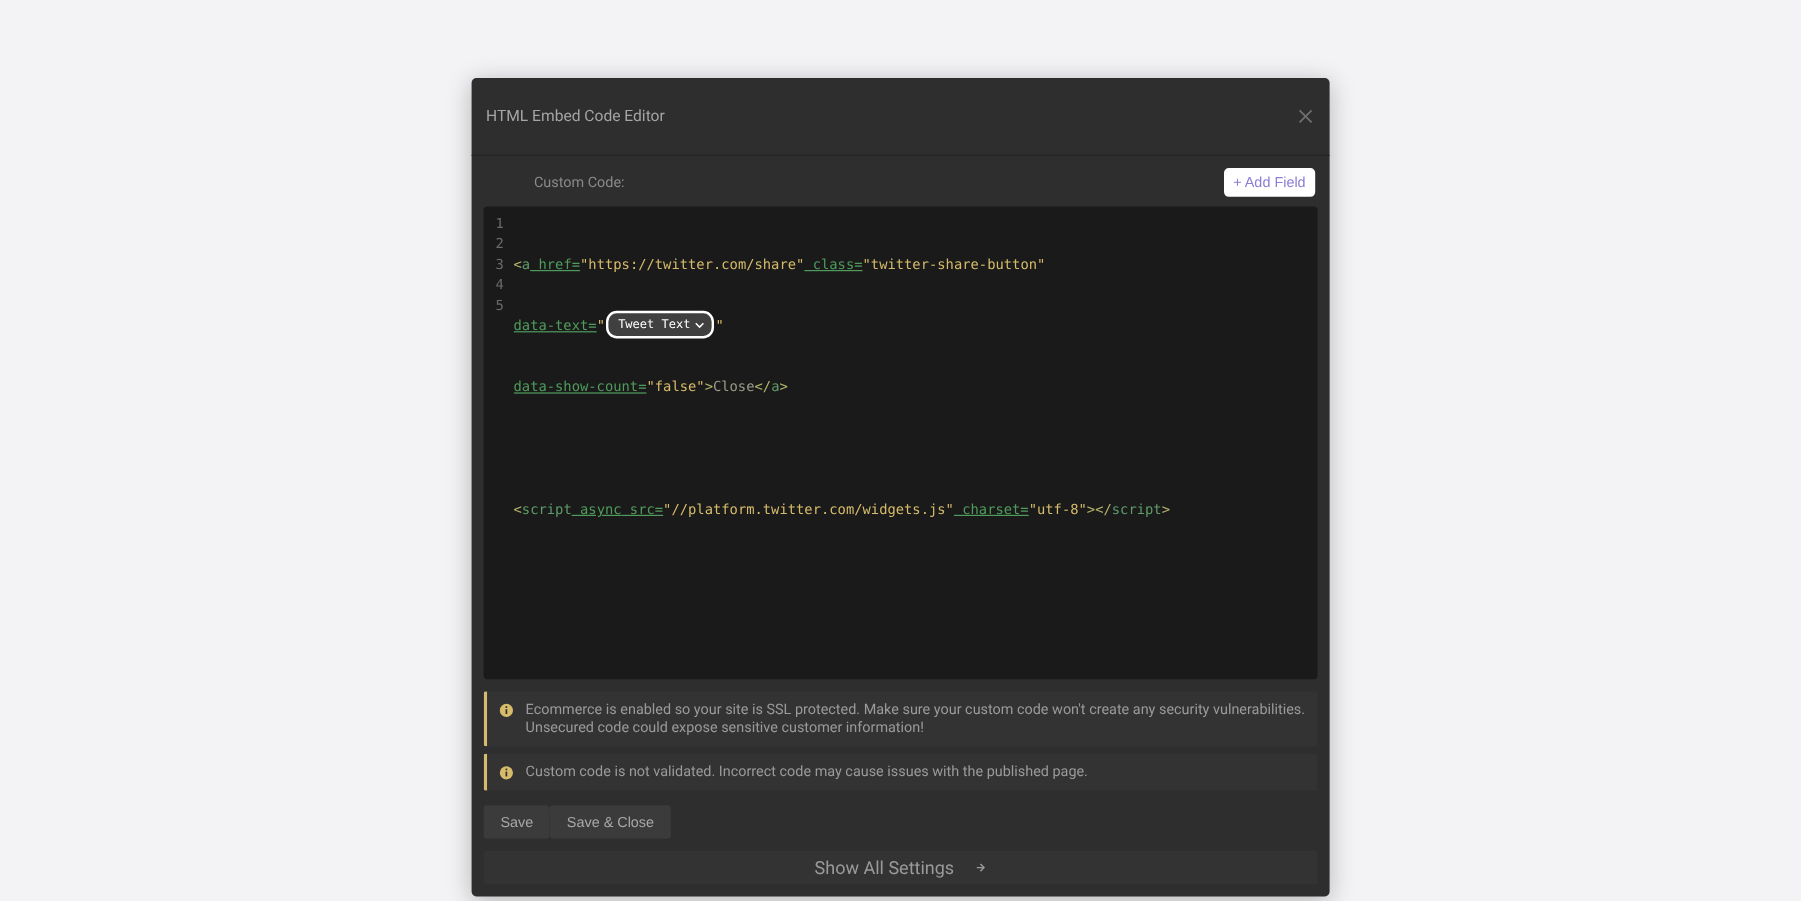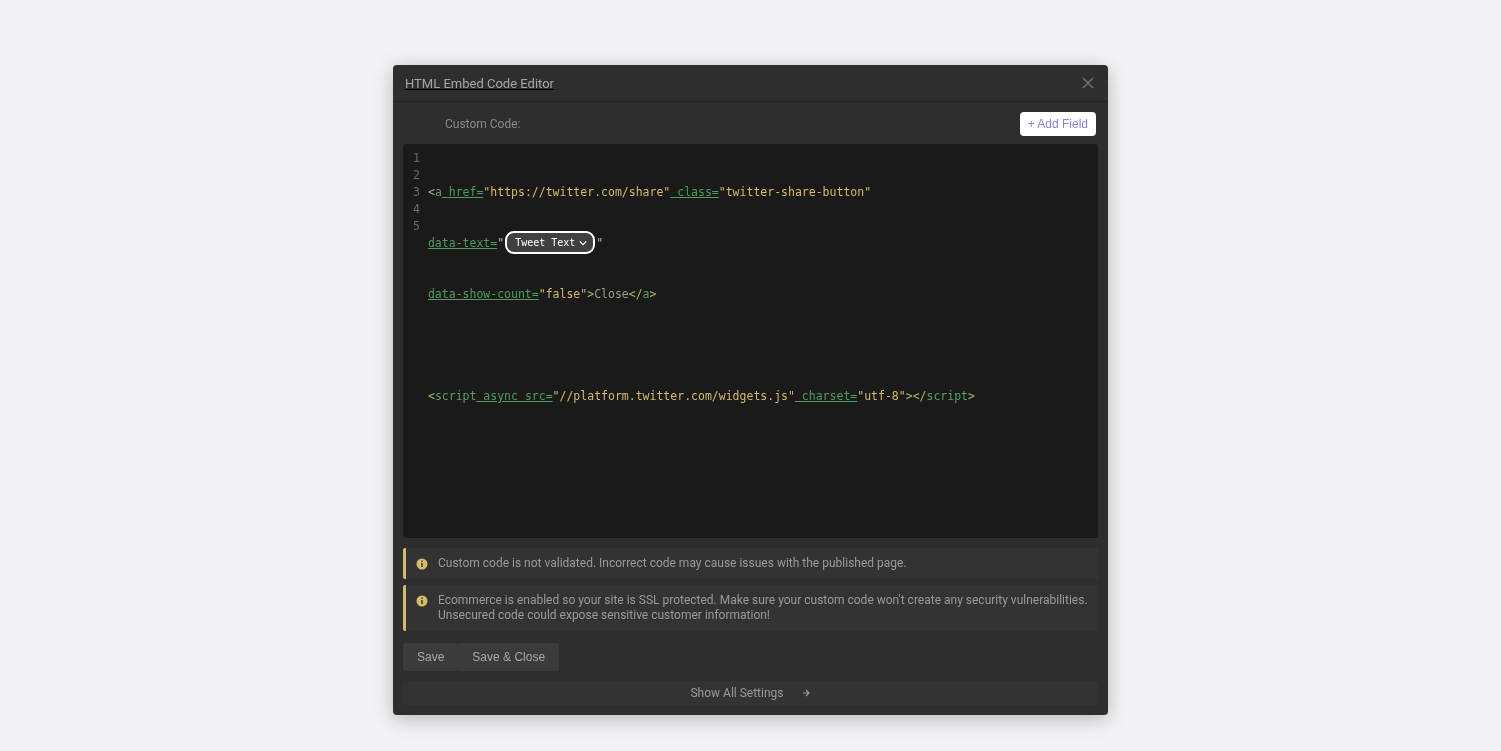--- a/index.html
+++ b/index.html
@@ -16,23 +16,22 @@
   top: 65px;
   width: 715px;
   background: #2e2e2e;
   border-radius: 4px;
   box-shadow: 0 4px 20px rgba(0,0,0,0.25);
 }
 .modal-header {
   display: flex;
   align-items: center;
   justify-content: space-between;
-  padding: 10px 12px;
+  padding: 24px 12px;
   border-bottom: 1px solid #242424;
-  text-decoration: underline;
 }
 .modal-title {
   color: #a5a5a5;
   font-size: 13px;
 }
 .close-icon {
   color: #6f6f6f;
   cursor: pointer;
   width: 16px;
   height: 16px;
@@ -136,21 +135,21 @@
   font-size: 12px;
   cursor: pointer;
 }
 .show-all {
   margin: 0 10px 10px 10px;
   background: #333333;
   border-radius: 3px;
   text-align: center;
   padding: 5px 0;
   color: #9a9a9a;
-  font-size: 12px;
+  font-size: 15px;
   cursor: pointer;
   display: flex;
   justify-content: center;
   align-items: center;
   gap: 17px;
 }
 .arrow-icon { width: 10px; height: 10px; }
 </style>
 </head>
 <body>
@@ -187,30 +186,30 @@
       <div class="code-line"><span class="tok-olive">&lt;</span><span class="tok-tag">script</span><span class="tok-attr"> async</span><span class="tok-attr"> src=</span><span class="tok-str">"//platform.twitter.com/widgets.js"</span><span class="tok-attr"> charset=</span><span class="tok-str">"utf-8"</span><span class="tok-olive">&gt;</span><span class="tok-olive">&lt;/</span><span class="tok-tag">script</span><span class="tok-olive">&gt;</span></div>
     </div>
   </div>
 
   <div class="notice">
     <svg class="notice-icon" viewBox="0 0 12 12">
         <circle cx="6" cy="6" r="5.5" fill="#d6bb6a"></circle>
         <rect x="5.3" y="5" width="1.4" height="4" fill="#2e2e2e"></rect>
         <rect x="5.3" y="2.5" width="1.4" height="1.4" fill="#2e2e2e"></rect>
       </svg>
-    <span class="notice-text">Custom code is not validated. Incorrect code may cause issues with the published page.</span>
+    <span class="notice-text">Ecommerce is enabled so your site is SSL protected. Make sure your custom code won't create any security vulnerabilities. Unsecured code could expose sensitive customer information!</span>
   </div>
 
   <div class="notice">
     <svg class="notice-icon" viewBox="0 0 12 12">
         <circle cx="6" cy="6" r="5.5" fill="#d6bb6a"></circle>
         <rect x="5.3" y="5" width="1.4" height="4" fill="#2e2e2e"></rect>
         <rect x="5.3" y="2.5" width="1.4" height="1.4" fill="#2e2e2e"></rect>
       </svg>
-    <span class="notice-text">Ecommerce is enabled so your site is SSL protected. Make sure your custom code won't create any security vulnerabilities. Unsecured code could expose sensitive customer information!</span>
+    <span class="notice-text">Custom code is not validated. Incorrect code may cause issues with the published page.</span>
   </div>
 
   <div class="actions">
     <button class="btn">Save</button>
     <button class="btn">Save &amp; Close</button>
   </div>
 
   <div class="show-all">
     <span>Show All Settings</span>
     <svg class="arrow-icon" viewBox="0 0 10 10">

